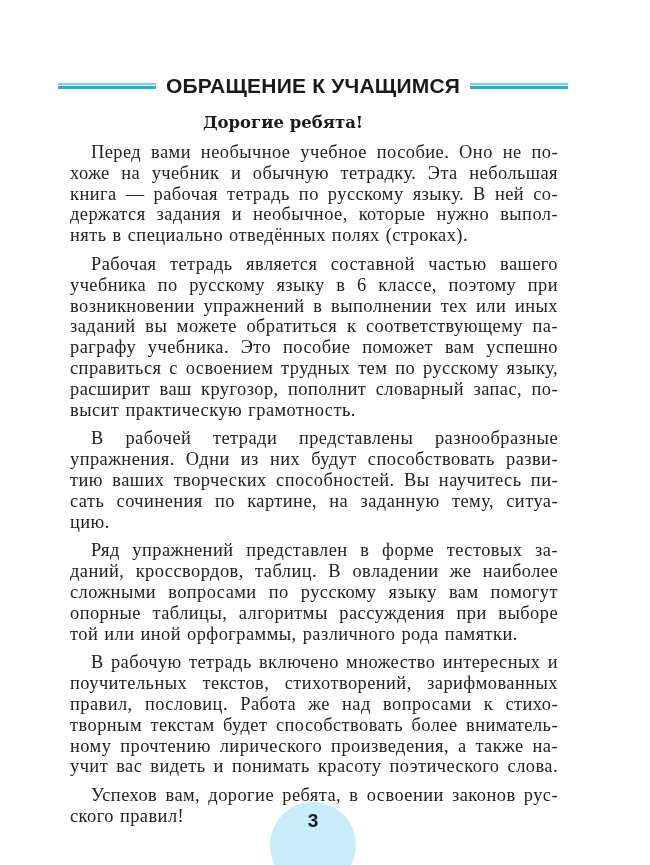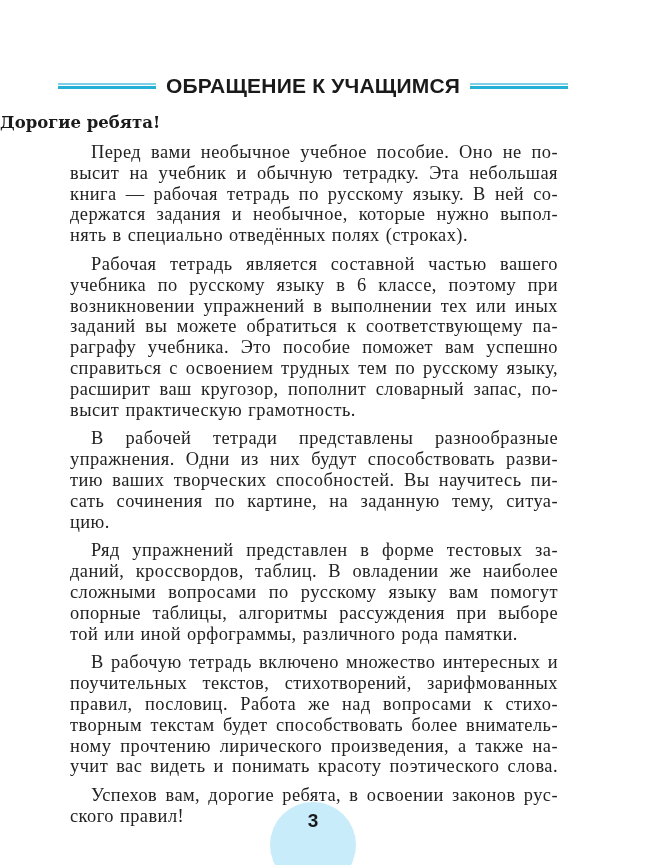--- a/index.html
+++ b/index.html
@@ -56,20 +56,21 @@
       font-size: 21px;
       letter-spacing: 0.2px;
       color: #1a1a1a;
       white-space: nowrap;
     }
     .subtitle {
       position: absolute;
       left: 0;
       width: 566px;
       top: 113px;
+      text-align: center;
       font-weight: bold;
       font-size: 16.5px;
       color: #1a1a1a;
       font-family: "DejaVu Serif", "Liberation Serif", serif;
     }
     .body {
       position: absolute;
       left: 62px;
       top: 134px;
       width: 504px;
@@ -124,21 +125,21 @@
     <div class="rule"></div>
     <div class="title">ОБРАЩЕНИЕ К УЧАЩИМСЯ</div>
     <div class="rule"></div>
   </div>
 
   <div class="subtitle">Дорогие ребята!</div>
 
   <div class="body">
     <p class="para">
       <span class="line first">Перед вами необычное учебное пособие. Оно не по-</span>
-      <span class="line">высит на учебник и обычную тетрадку. Эта небольшая</span>
+      <span class="line">хоже на учебник и обычную тетрадку. Эта небольшая</span>
       <span class="line">книга — рабочая тетрадь по русскому языку. В ней со-</span>
       <span class="line">держатся задания и необычное, которые нужно выпол-</span>
       <span class="line last">нять в специально отведённых полях (строках).</span>
     </p>
     <p class="para">
       <span class="line first">Рабочая тетрадь является составной частью вашего</span>
       <span class="line">учебника по русскому языку в 6 классе, поэтому при</span>
       <span class="line">возникновении упражнений в выполнении тех или иных</span>
       <span class="line">заданий вы можете обратиться к соответствующему па-</span>
       <span class="line">раграфу учебника. Это пособие поможет вам успешно</span>

